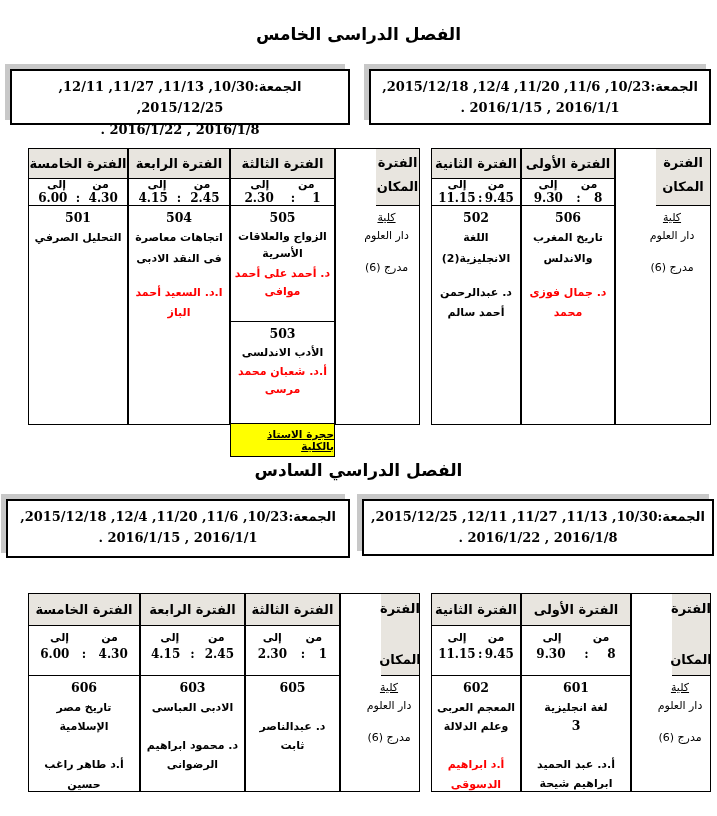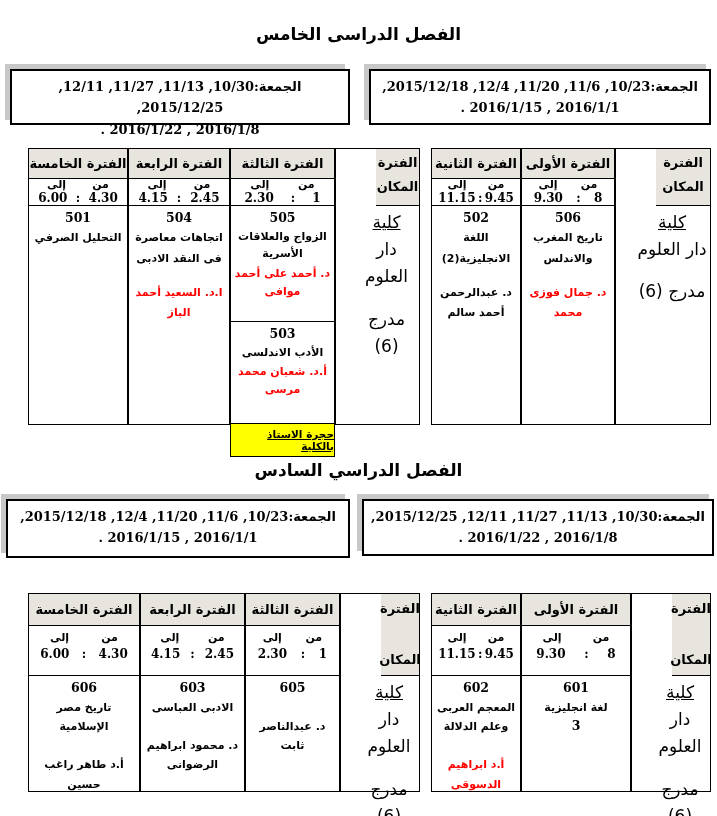--- a/index.html
+++ b/index.html
@@ -83,21 +83,21 @@
     font-family: "DejaVu Serif", "DejaVu Sans", serif;
   }
   .cbody [data-name="teacher-name"] { display: block; margin-top: 13px; }
   .slot  [data-name="teacher-name"] { margin-top: 2px; }
   .body6 [data-name="teacher-name"] { margin-top: 19px; }
   .red   { color: #ff0000; }
   .black { color: #000000; }
   .pbody {
     text-align: center;
     font-weight: normal;
-    font-size: 17px;
+    font-size: 11px;
     line-height: 1.6;
     padding-top: 3px;
     padding-left: 18px;
   }
   .college { text-decoration: underline; }
   .hall { margin-top: 15px; }
   .note {
     height: 32px;
     background: #ffff00;
     display: flex; align-items: center; justify-content: center;
@@ -282,20 +282,21 @@
         <div class="times" data-name="time-values">
           <span data-name="time-from">8</span>
           <span data-name="time-separator">:</span>
           <span data-name="time-to">9.30</span>
         </div>
       </div>
       <div class="cbody body6" data-name="course-cell">
         <div class="code" data-name="course-code">601</div>
         <div data-name="course-title">لغة انجليزية</div>
         <div class="code" data-name="course-title-number">3</div>
+        <span data-name="teacher-name" class="black">أ.د. عبد الحميد ابراهيم شيحة</span>
       </div>
     </div>
     <div class="col" style="width:90px;" data-name="sem6-period2-column">
       <div class="hname h6" data-name="period2-header">الفترة الثانية</div>
       <div class="tcell t6" data-name="period2-time-cell">
         <div class="fromto" data-name="from-to-labels">
           <span data-name="from-label">من</span>
           <span data-name="to-label">إلى</span>
         </div>
         <div class="times" data-name="time-values">

